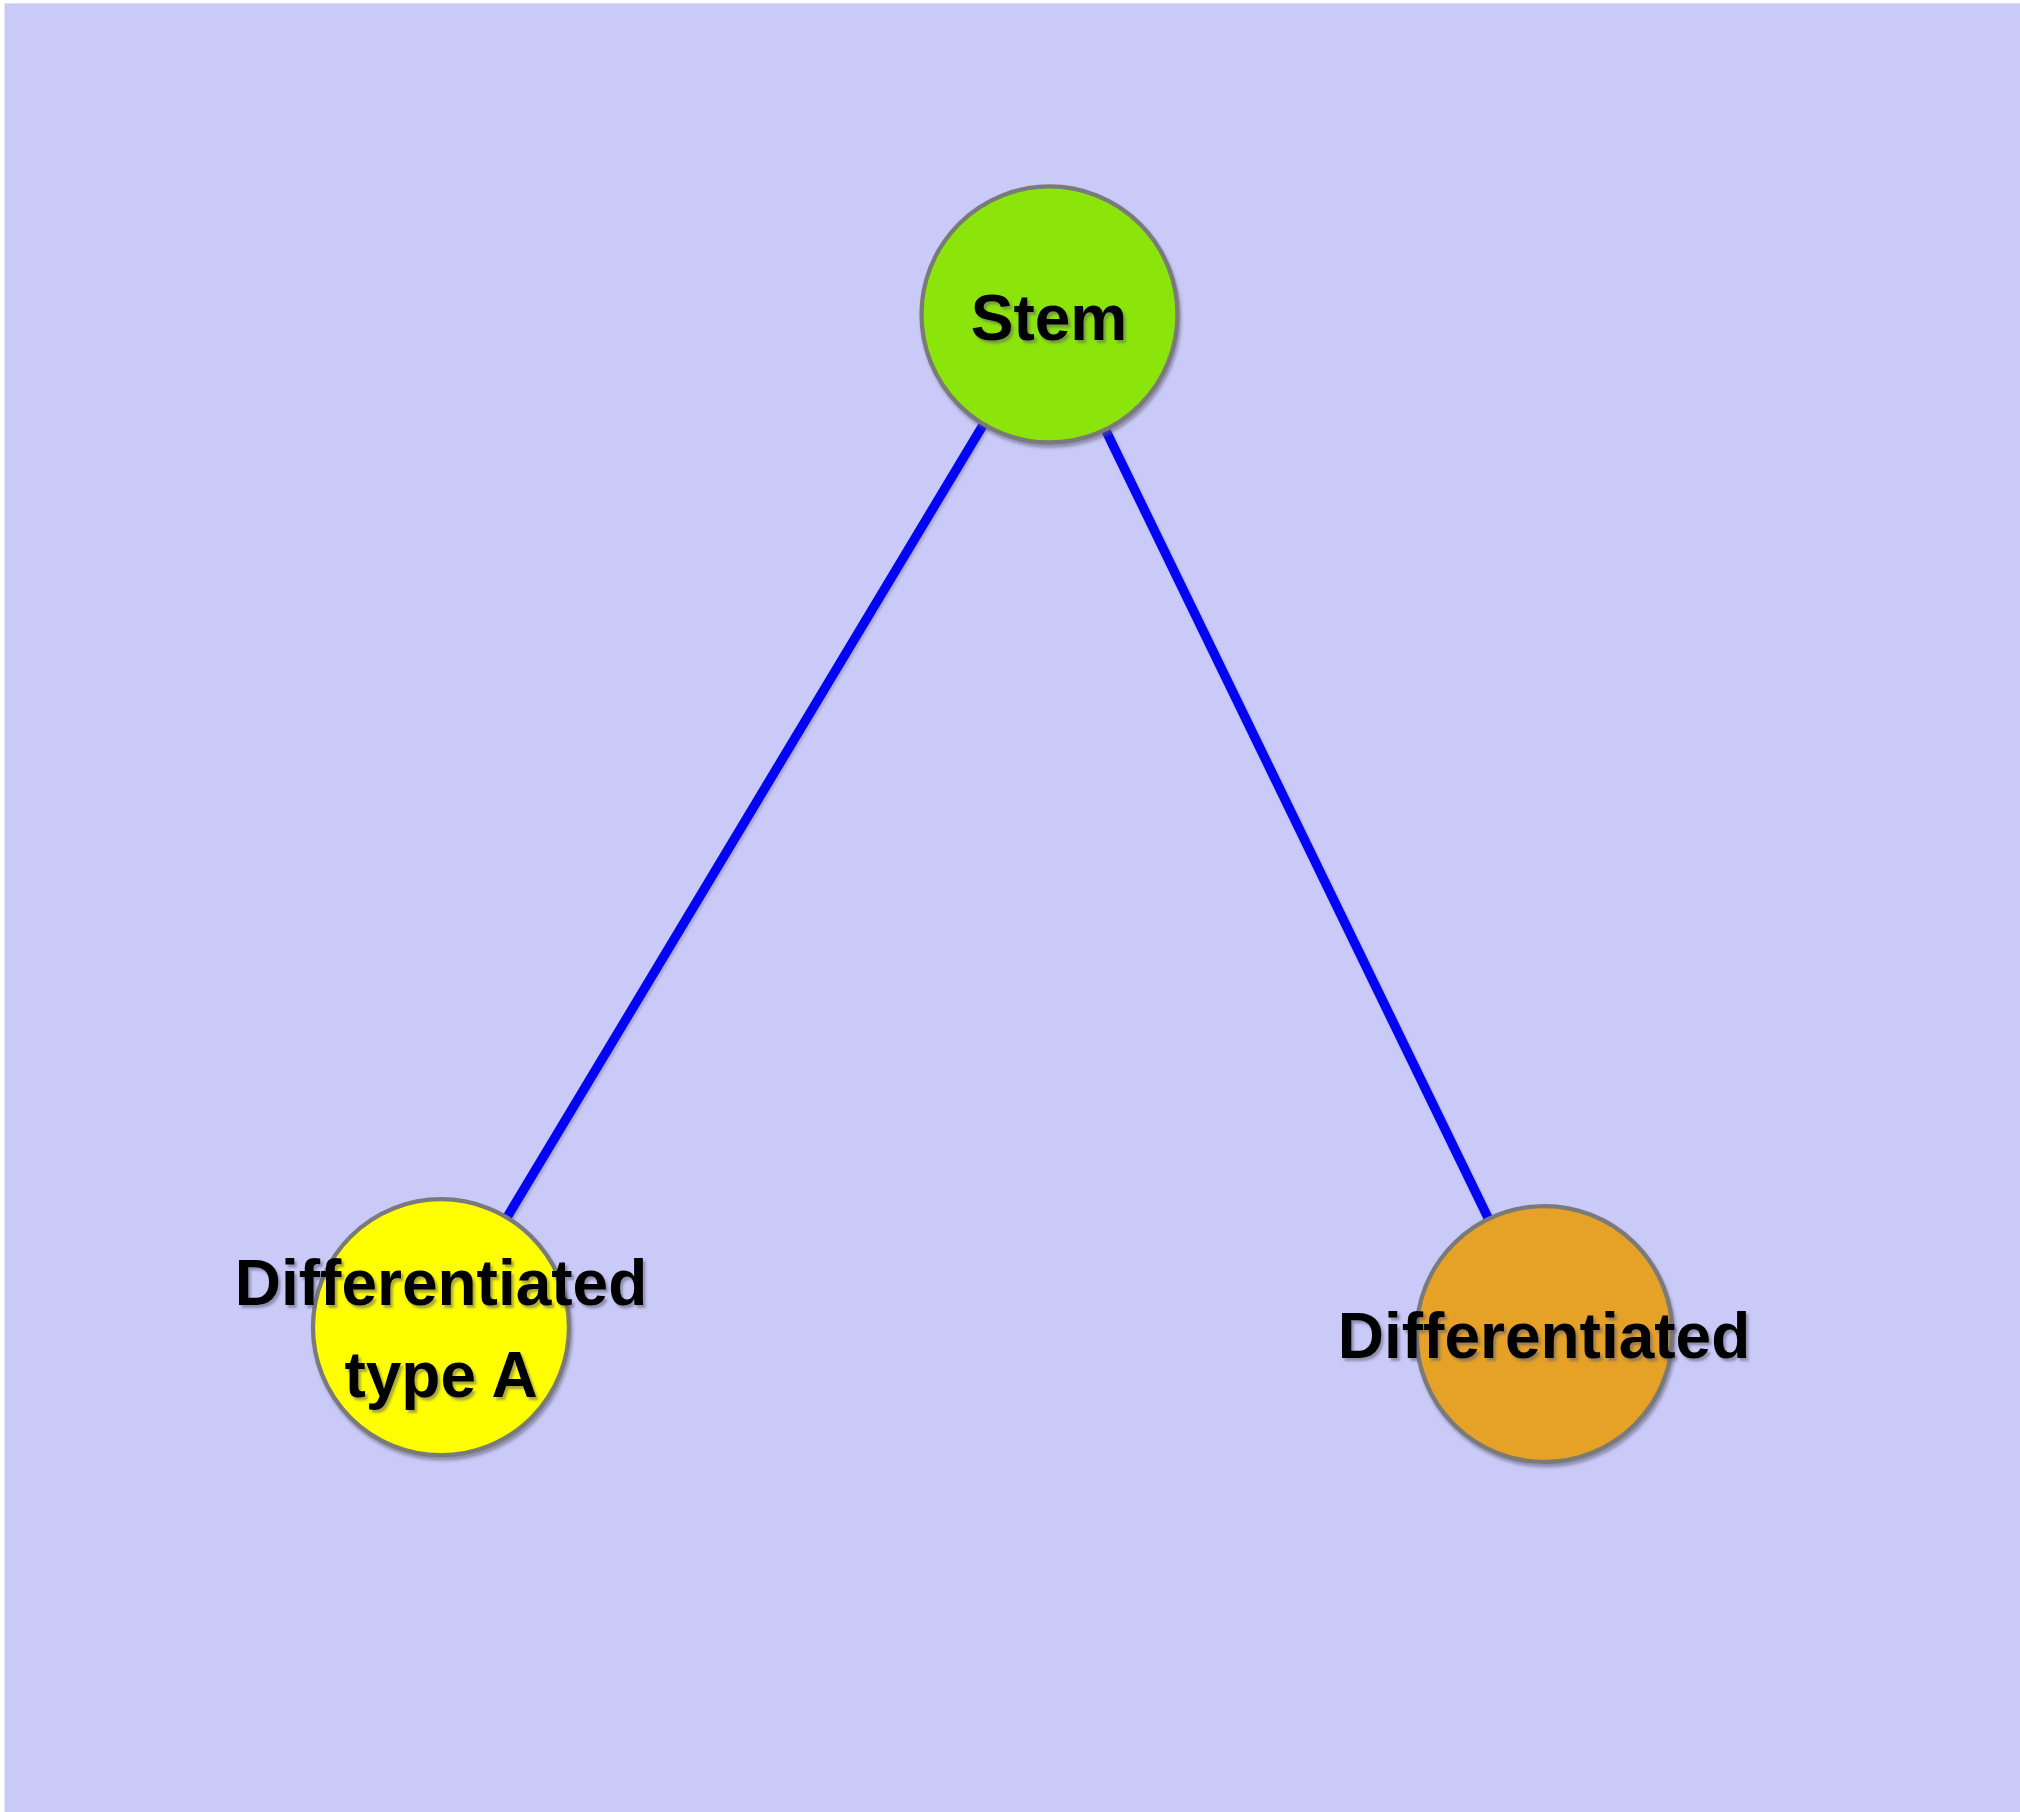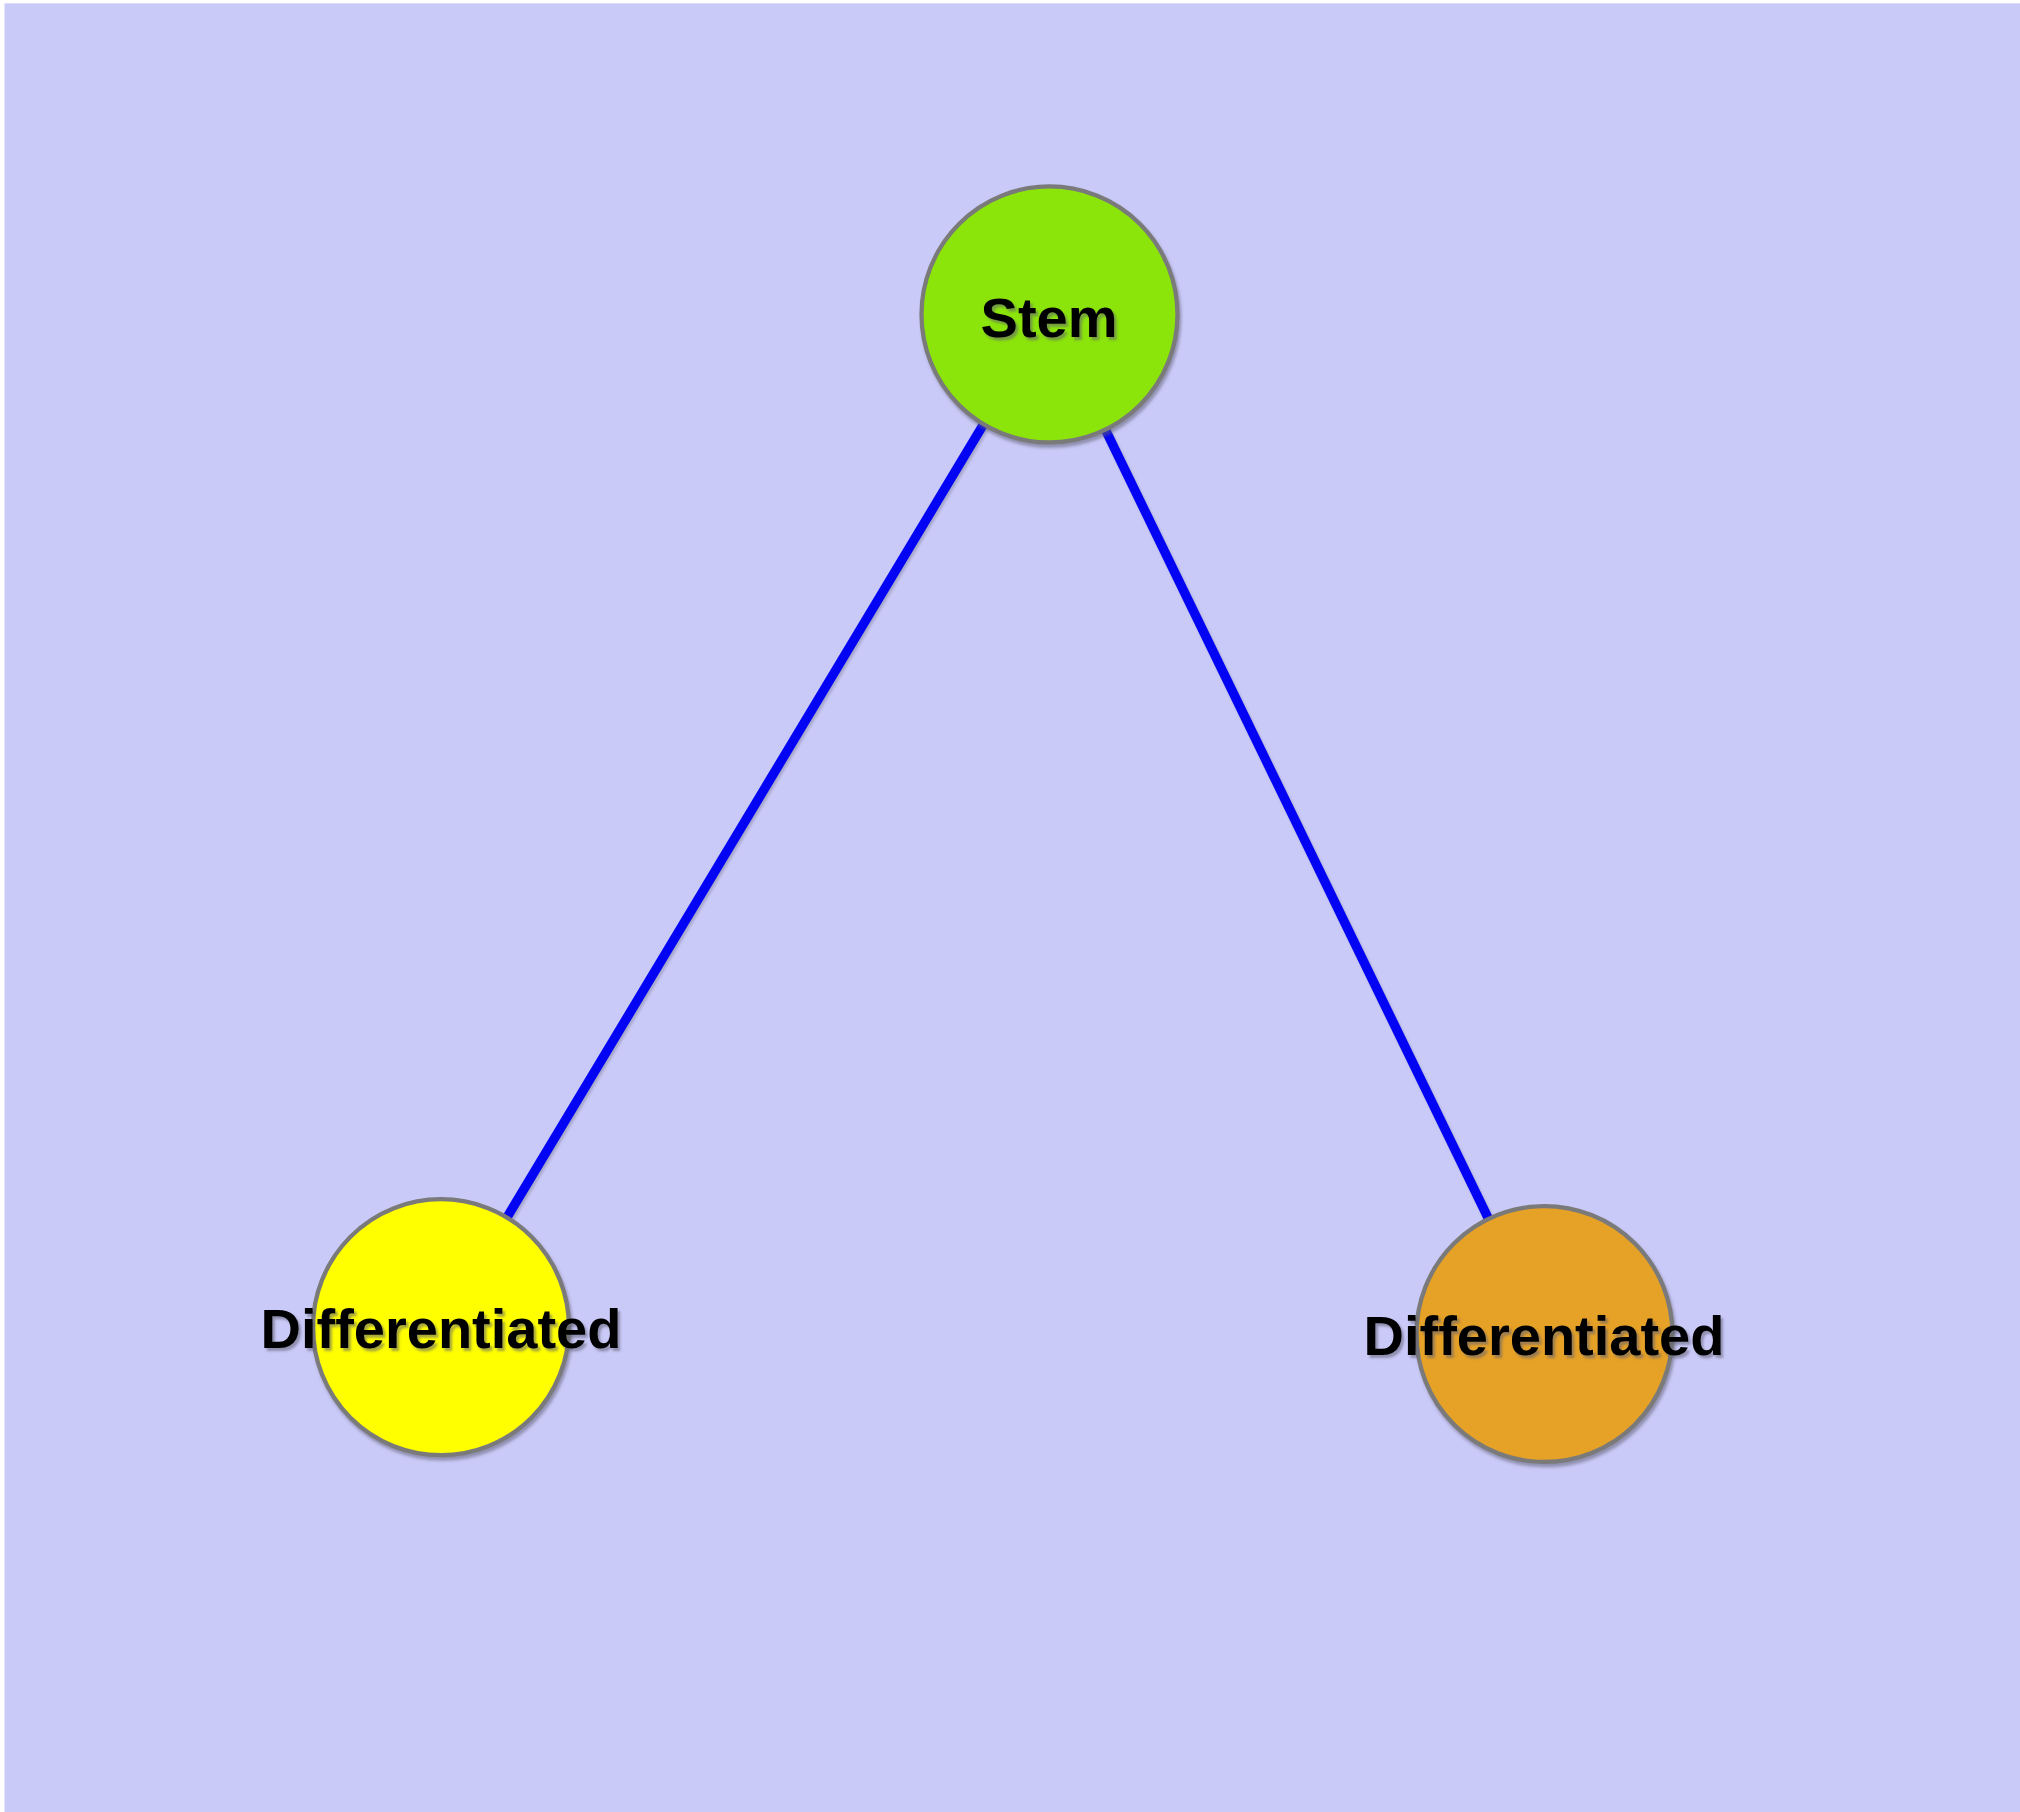--- a/index.html
+++ b/index.html
@@ -30,21 +30,21 @@
   }
   .node-circle {
     filter: drop-shadow(2px 4px 2px rgba(95,95,115,0.55));
   }
   .node-label {
     position: absolute;
     transform: translate(-50%, -50%);
     text-align: center;
     color: #000000;
     font-weight: bold;
-    font-size: 56px;
+    font-size: 64px;
     line-height: 92px;
     letter-spacing: 0;
     white-space: nowrap;
     text-shadow: 2.5px 3.4px 2.5px rgba(95,95,115,0.55);
     pointer-events: none;
   }
   #label-stem  { left: 1049px; top: 318px; }
   #label-diffa { left: 441px;  top: 1329px; }
   #label-diffb { left: 1544px; top: 1336px; }
 </style>
@@ -64,20 +64,21 @@
     <circle class="node-circle" cx="520" cy="1566" r="151" stroke-width="5" stroke="#7A7A7A" fill="#FFFF00"></circle>
     <circle class="node-circle" cx="1822" cy="1574" r="151" stroke-width="5" stroke="#7A7A7A" fill="#E6A127"></circle>
   </svg>
 
   <div class="node-label" id="label-stem">
     <div>Stem</div>
   </div>
 
   <div class="node-label" id="label-diffa">
     <div>Differentiated</div>
+    <div>type A</div>
   </div>
 
   <div class="node-label" id="label-diffb">
     <div>Differentiated</div>
   </div>
 
 </div>
 
 
 </body></html>

